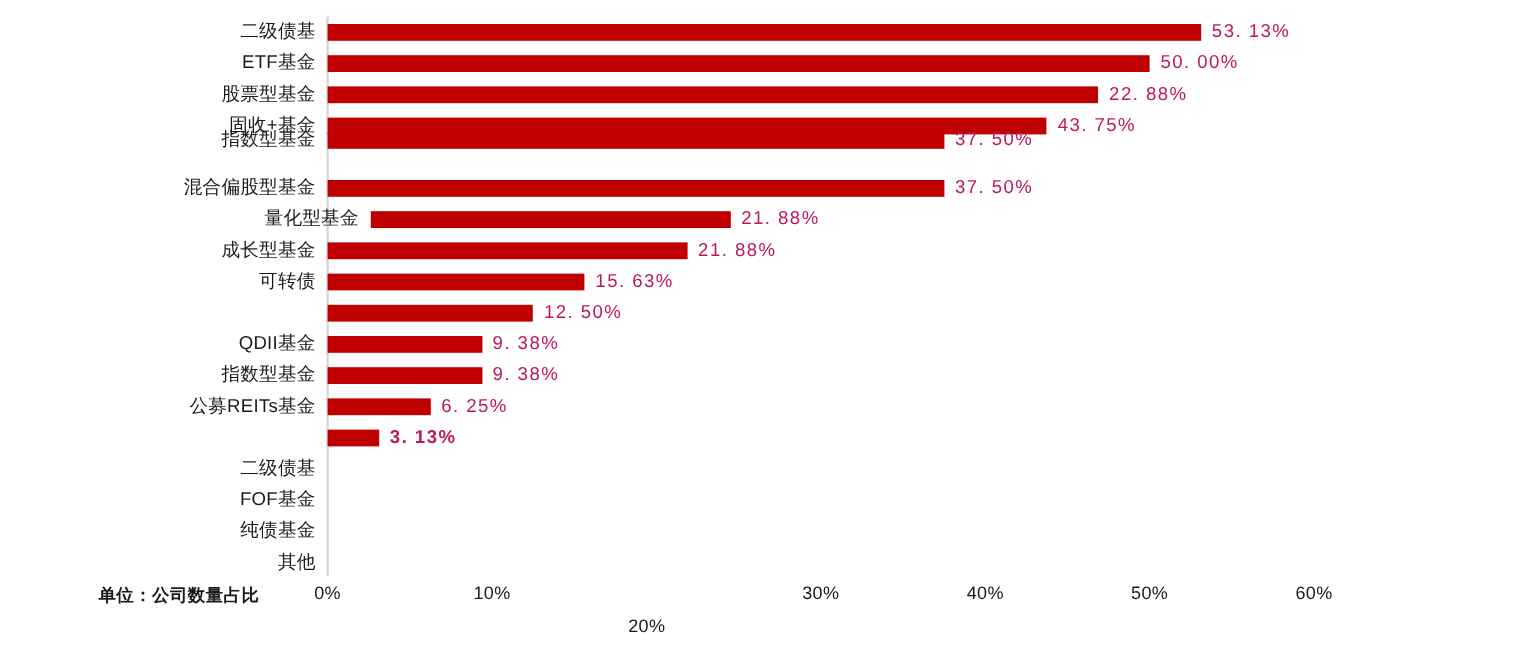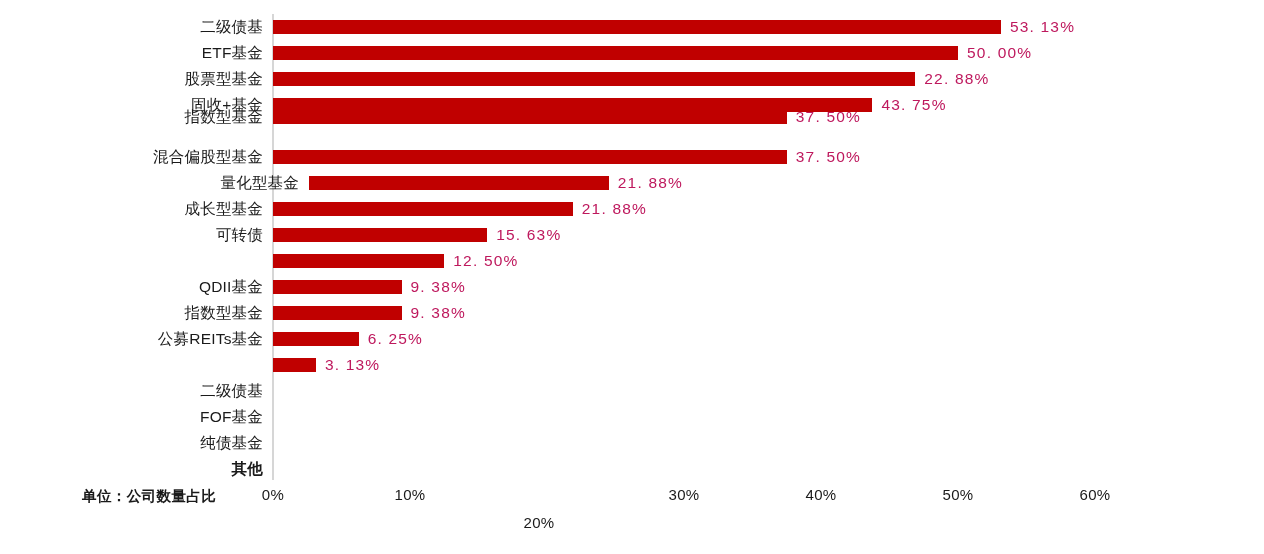--- a/index.html
+++ b/index.html
@@ -200,36 +200,36 @@
       <div class="row" style="top: 326px;">
         <div class="cat-label">公募REITs基金</div>
         <div class="row-track">
           <div class="bar" style="width: 85.625px; background: rgb(192, 0, 0);"></div>
           <div class="bar-value" style="left: 94.625px;">6. 25%</div>
         </div>
       </div>
       <div class="row" style="top: 352px;">
         <div class="row-track">
           <div class="bar" style="width: 42.881px; background: rgb(192, 0, 0);"></div>
-          <div class="bar-value" style="left: 51.881px;">3. 13%</div>
+          <div class="bar-value" style="left: 51.881px; font-weight: bold;">3. 13%</div>
         </div>
       </div>
       <div class="row" style="top: 378px;">
         <div class="cat-label">二级债基</div>
         <div class="row-track"></div>
       </div>
       <div class="row" style="top: 404px;">
         <div class="cat-label">FOF基金</div>
         <div class="row-track"></div>
       </div>
       <div class="row" style="top: 430px;">
         <div class="cat-label">纯债基金</div>
         <div class="row-track"></div>
       </div>
-      <div class="row" style="top: 456px; font-weight: bold;">
+      <div class="row" style="top: 456px;">
         <div class="cat-label">其他</div>
         <div class="row-track"></div>
       </div>
     </div>
 
   <div class="xaxis" id="xaxis">
       <div class="xtick" style="left: 0px;">0%</div>
       <div class="xtick" style="left: 137px;">10%</div>
       <div class="xtick" style="left: 266px; margin-top: 28px;">20%</div>
       <div class="xtick" style="left: 411px;">30%</div>

